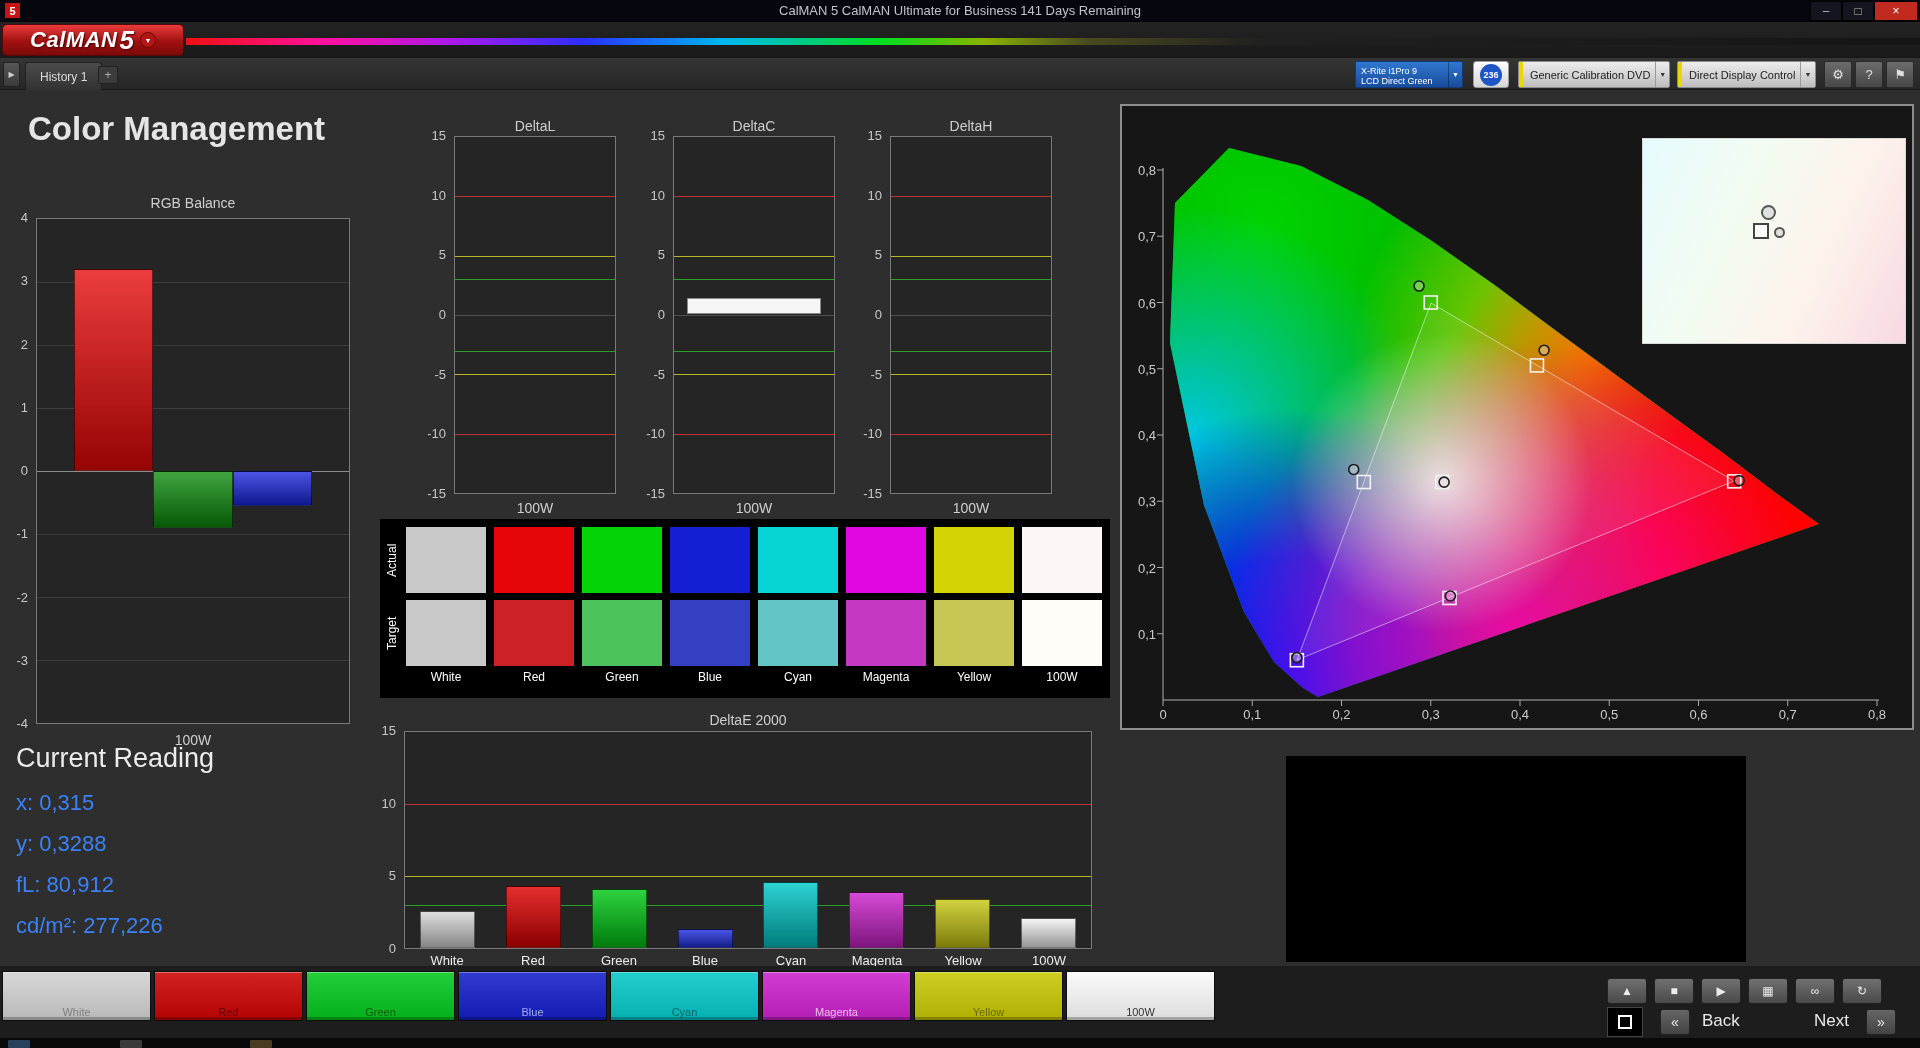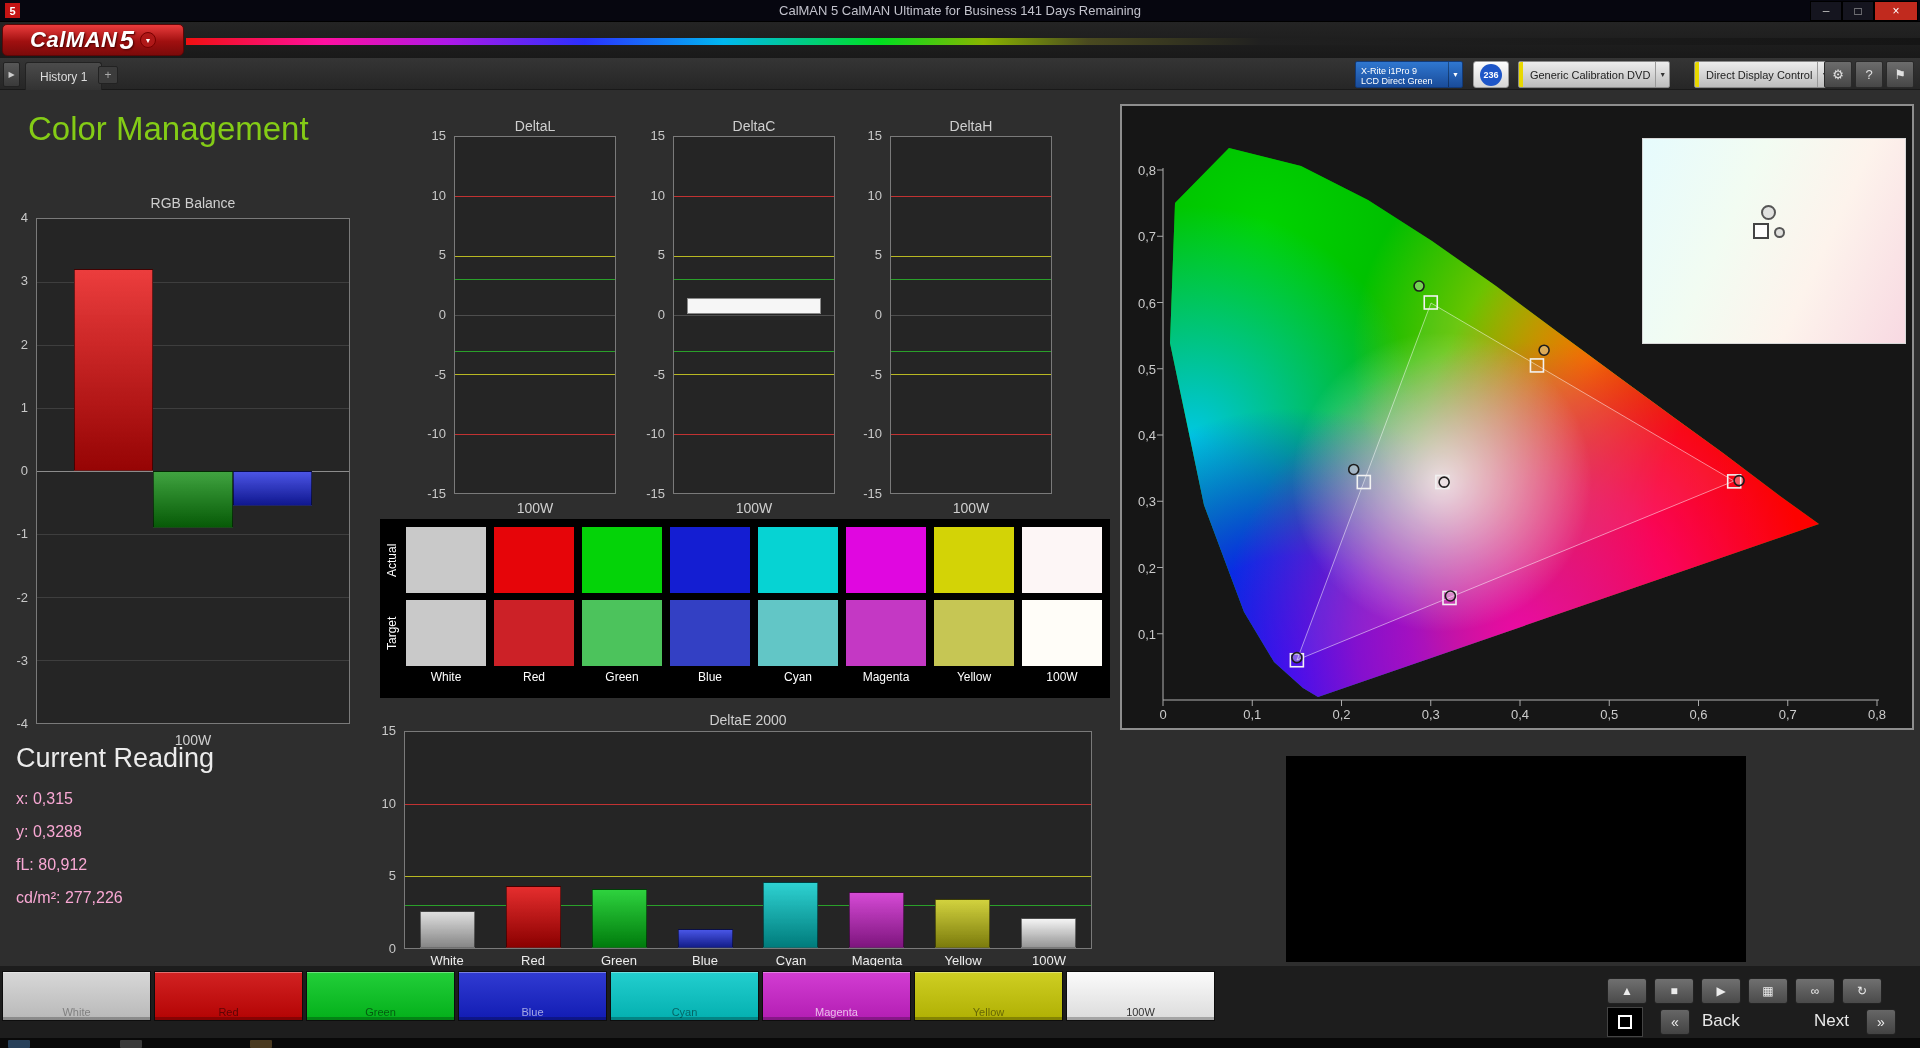--- a/index.html
+++ b/index.html
@@ -33,21 +33,21 @@
   .dd-arrow { width:14px; display:flex; align-items:center; justify-content:center; font-size:7px; color:#fff; border-left:1px solid rgba(0,0,0,.35); }
   .badge-wrap { position:absolute; left:1473px; top:3px; width:36px; height:27px; background:linear-gradient(#fdfdfd,#d6d6d6); border:1px solid #999; border-radius:3px; display:flex; align-items:center; justify-content:center; }
   .badge { width:22px; height:22px; background:#1e56c8; border-radius:50%; color:#fff; font-size:9px; font-weight:bold; display:flex; align-items:center; justify-content:center; }
   .gray-dd { position:absolute; top:3px; height:27px; background:linear-gradient(#ededed,#bdbdbd); border:1px solid #8a8a8a; border-radius:2px; display:flex; align-items:stretch; font-size:11px; color:#222; }
   .gray-dd .accent { width:4px; background:#e8d800; border-radius:2px 0 0 2px; }
   .gray-dd .txt { display:flex; align-items:center; padding:0 5px 0 7px; white-space:nowrap; }
   .gray-dd .dd-arrow { color:#333; border-left:1px solid #999; }
   .tool-btn { position:absolute; top:3px; width:28px; height:27px; background:linear-gradient(#6c6c6c,#474747); border:1px solid #2a2a2a; border-radius:2px; color:#e0e0e0; font-size:13px; display:flex; align-items:center; justify-content:center; }
 
   
-  .page-title { position:absolute; left:28px; top:110px; font-size:33px; color:#84cc16; font-weight:normal; }
+  .page-title { position:absolute; left:28px; top:110px; font-size:33px; color:#e5e5e5; font-weight:bold; }
 
   
   .chart-title { font-size:14px; color:#cfcfcf; text-align:center; }
   .plot { position:absolute; background:#252525; border:1px solid #7a7a7a; overflow:hidden; }
   .ytick { position:absolute; right:5px; font-size:13px; color:#c8c8c8; height:16px; line-height:16px; white-space:nowrap; }
   .ylabels { position:absolute; }
   .hline { position:absolute; left:0; right:0; height:1px; }
   .hline.red{background:#c23232;} .hline.yellow{background:#b8b822;} .hline.green{background:#2aa02a;}
   .hline.gray{background:#4e4e4e;} .hline.gray2{background:#3e3e3e;} .hline.zero{background:#8c8c8c;}
   .xlabel { position:absolute; font-size:14px; color:#cfcfcf; text-align:center; }
@@ -82,21 +82,21 @@
   .deltae-chart .chart-title { position:absolute; left:28px; width:688px; top:0; }
   #deltae-ylabels { left:0; top:19px; width:25px; height:218px; }
   #deltae-plot { left:28px; top:19px; width:688px; height:218px; }
   .debar { position:absolute; bottom:0; border:1px solid rgba(0,0,0,.5); }
   #deltae-cats { position:absolute; left:28px; top:241px; width:688px; display:flex; }
   .de-cat { width:12.5%; text-align:center; font-size:13px; color:#ececec; }
 
   
   .current-reading { position:absolute; left:16px; top:743px; }
   .cr-title { font-size:27px; color:#ececec; margin-bottom:16px; font-weight:normal; }
-  .cr-line { font-size:16px; color:#f9a8d4; margin-bottom:15px; }
+  .cr-line { font-size:22px; color:#3b82f6; margin-bottom:15px; }
 
   
   .cie-panel { position:absolute; left:1120px; top:104px; width:794px; height:626px; background:#161616; border:2px solid #8e8e8e; }
   .cie-title { position:absolute; top:6px; left:0; width:100%; text-align:center; font-size:14px; color:#ddd; }
   #cie-svg { position:absolute; left:0; top:0; }
   .cie-xtick { position:absolute; top:601px; transform:translateX(-50%); font-size:13px; color:#ccc; }
   .cie-ytick { position:absolute; left:2px; width:32px; text-align:right; transform:translateY(-50%); font-size:13px; color:#ccc; }
   .cie-inset { position:absolute; left:520px; top:32px; width:264px; height:206px; border:1px solid #d8d8d8;
     background:linear-gradient(115deg,#e6fbfd 0%,#f2fcf2 35%,#fdf3ec 65%,#f8d9e2 100%); }
   .inset-circle { position:absolute; border:2px solid #555; border-radius:50%; background:rgba(215,215,215,.7); }
@@ -158,21 +158,21 @@
   <div class="badge-wrap">
     <div class="badge">236</div>
   </div>
 
   <div class="gray-dd" style="left:1518px; width:152px;">
     <div class="accent"></div>
     <div class="txt">Generic Calibration DVD</div>
     <div class="dd-arrow">▼</div>
   </div>
 
-  <div class="gray-dd" style="left:1677px; width:139px;margin-left:17px;">
+  <div class="gray-dd" style="left:1677px; width:139px;">
     <div class="accent"></div>
     <div class="txt">Direct Display Control</div>
     <div class="dd-arrow">▼</div>
   </div>
 
   <div class="tool-btn" style="left:1824px;">
     <span>⚙</span>
   </div>
   <div class="tool-btn" style="left:1855px;">
     <span>?</span>

